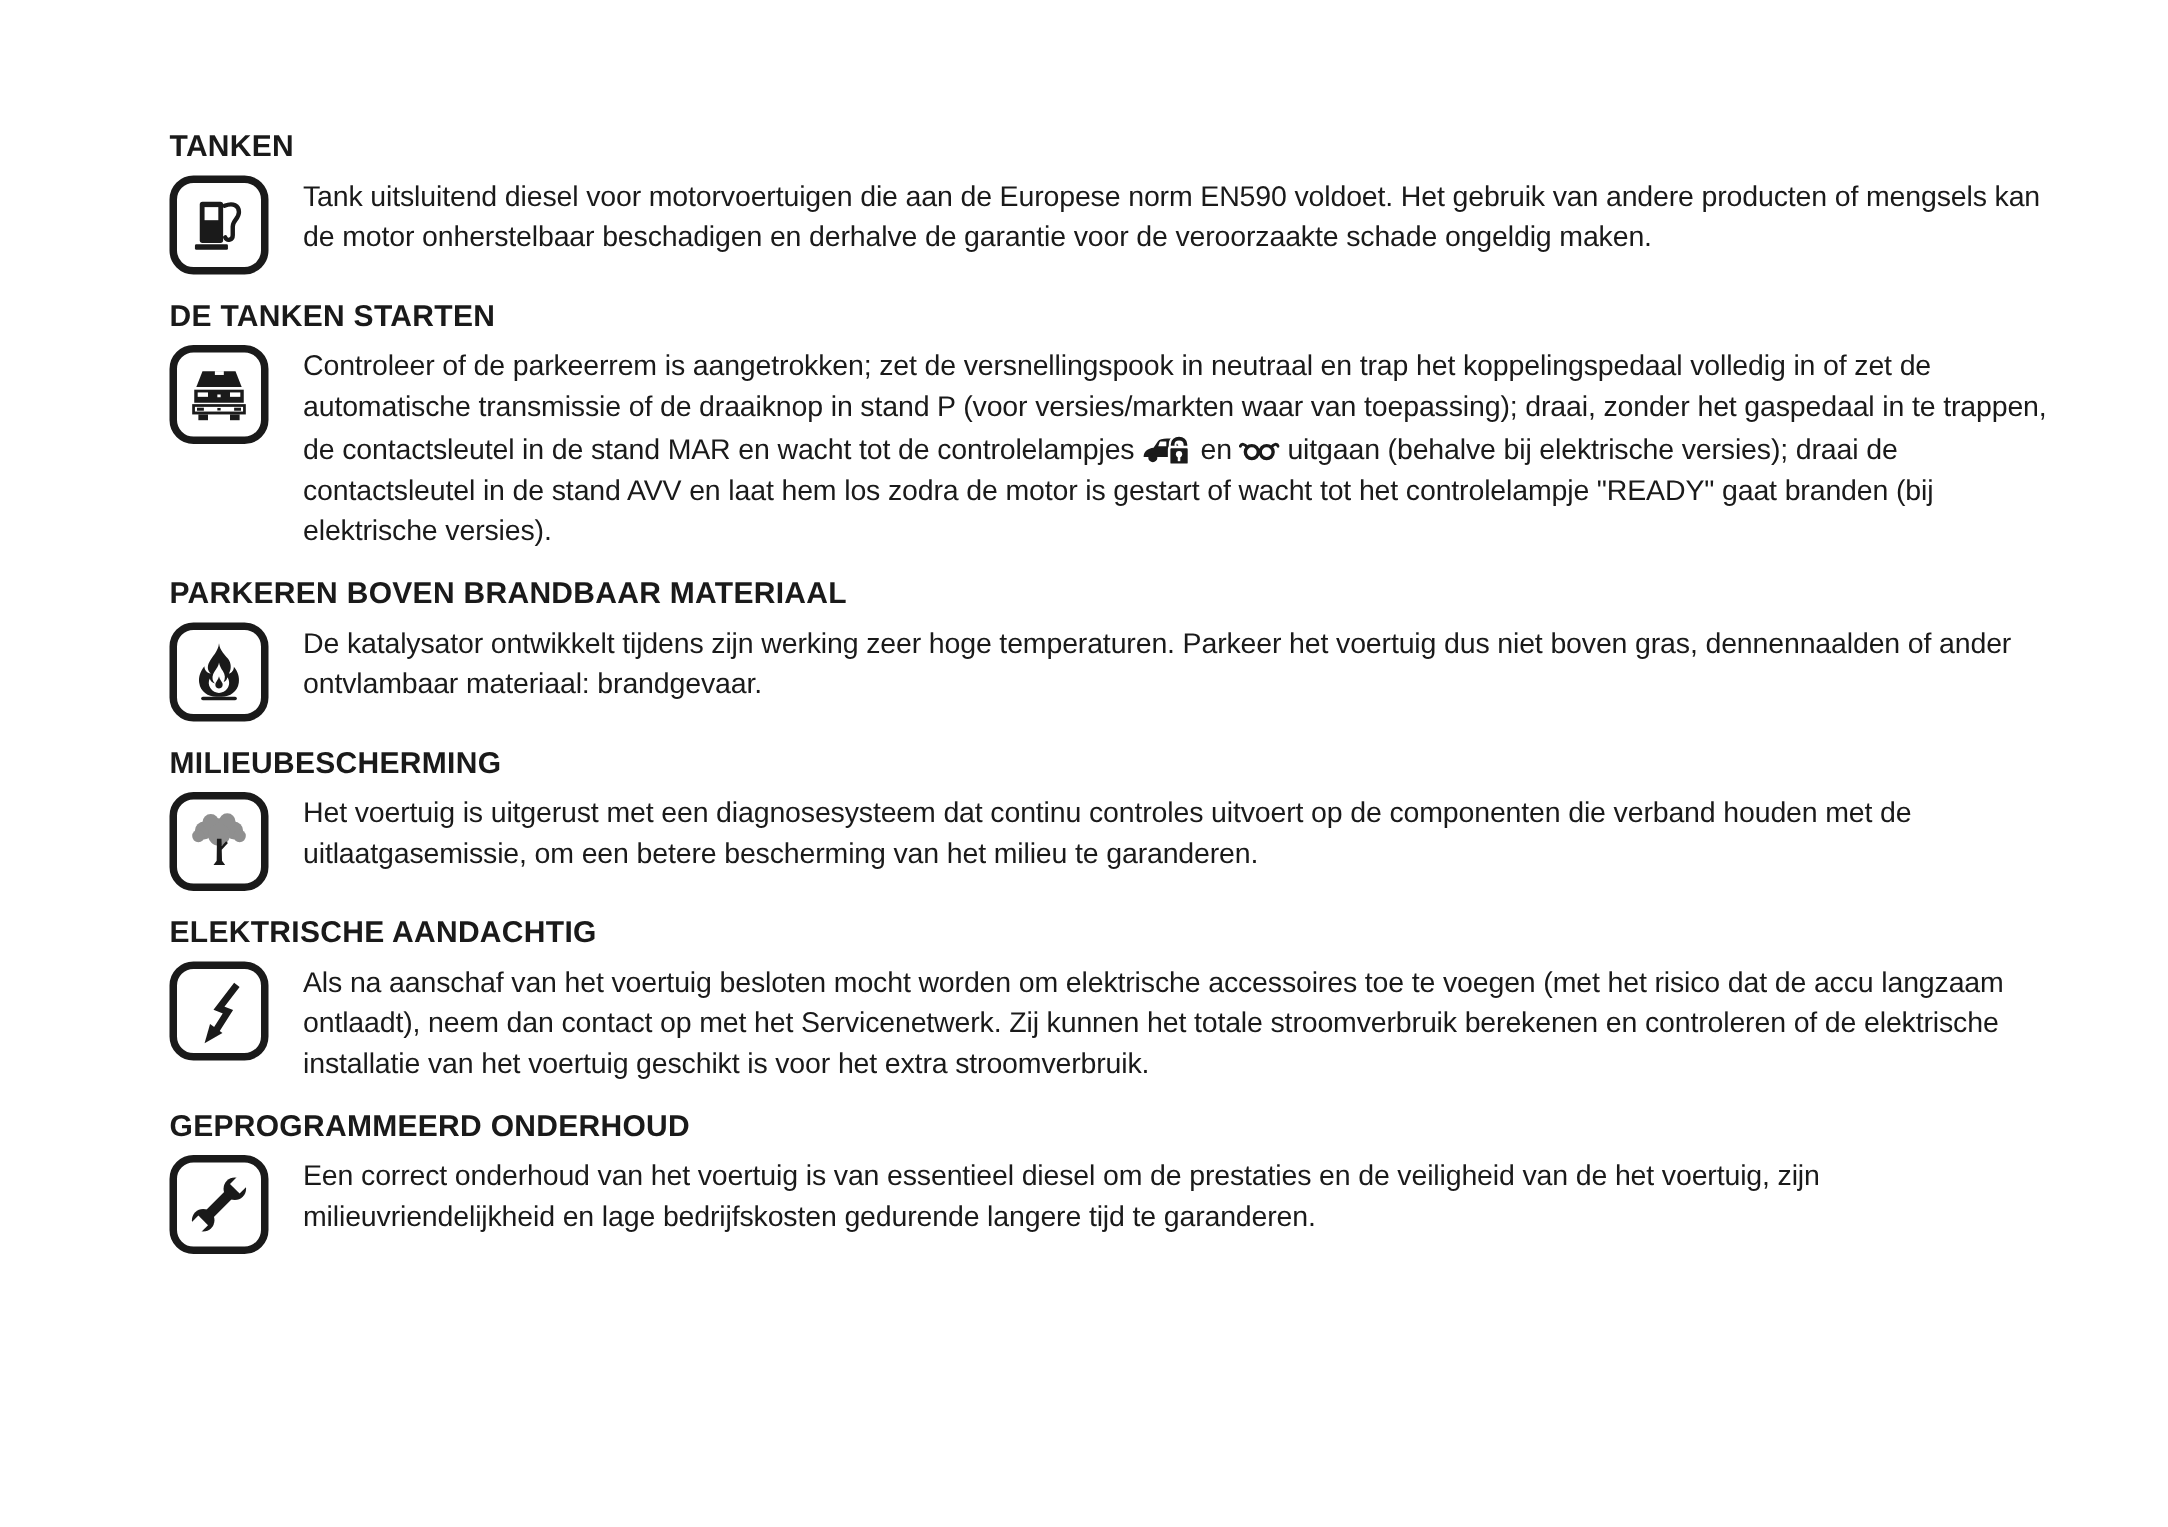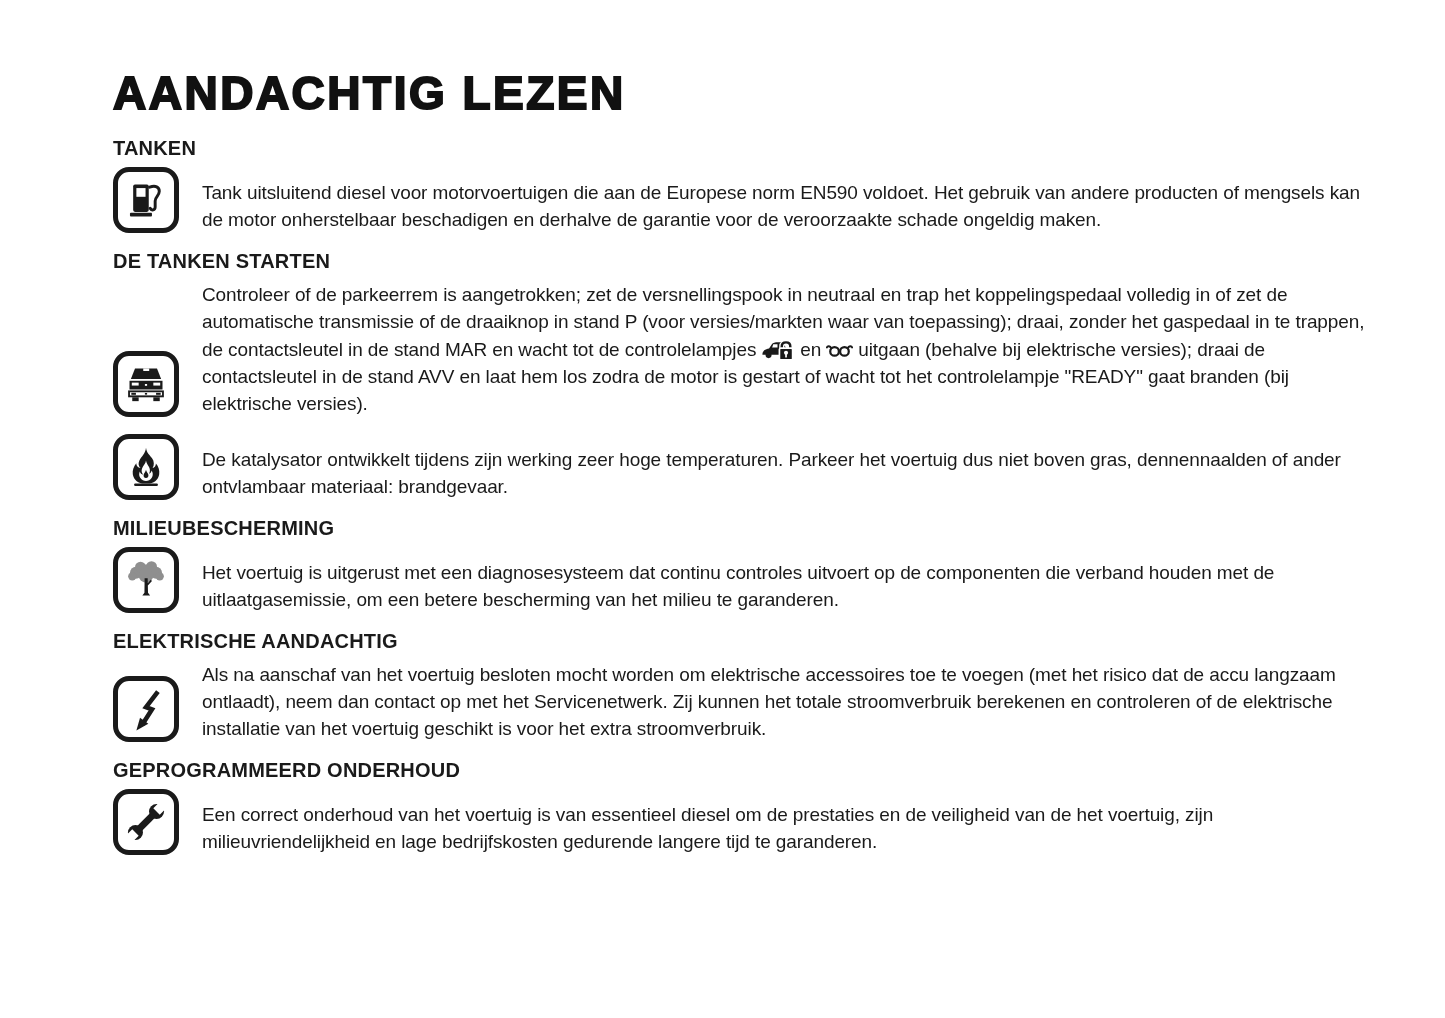--- a/index.html
+++ b/index.html
@@ -27,21 +27,21 @@
   .section { margin-top: 17px; }
   .section-heading {
     font-size: 20px;
     font-weight: bold;
     letter-spacing: 0.2px;
     margin: 16px 0 7px 0;
     line-height: 23px;
   }
   .section-row {
     display: flex;
-    align-items: flex-end;
+    align-items: flex-start;
     gap: 23px;
   }
   .icon-box {
     flex: 0 0 auto;
     width: 56px; height: 56px;
     border: 5px solid #1a1a1a;
     border-radius: 16px;
     background: #fff;
     display: flex;
     align-items: center;
@@ -60,21 +60,20 @@
     vertical-align: -6px;
     margin: 0 5px;
   }
   .inline-icon.glow { vertical-align: -2px; }
 </style>
 </head>
 <body>
 
 <div class="page">
 
-  <h1 class="page-title">AANDACHTIG LEZEN</h1>
 
   <div class="section">
     <div class="section-heading">TANKEN</div>
     <div class="section-row">
       <div class="icon-box">
         <svg width="44" height="44" viewBox="0 0 48 48">
           <rect x="10" y="7" width="17" height="30" rx="2" fill="#1a1a1a"></rect>
           <rect x="13.5" y="11" width="10" height="9.5" fill="#ffffff"></rect>
           <rect x="6.5" y="38" width="24" height="4" rx="1" fill="#1a1a1a"></rect>
           <path d="M28,10 C34.5,7.5 38.5,10 38.5,14.5 C38.5,19.5 34,20.5 34,25 L34,31.5 C34,35 30,36 28.5,33" fill="none" stroke="#1a1a1a" stroke-width="3.2" stroke-linecap="round"></path>
@@ -119,20 +118,21 @@
           <circle cx="9.5" cy="9" r="4.8" fill="none" stroke="#1a1a1a" stroke-width="2.5"></circle>
           <circle cx="20.5" cy="9" r="4.8" fill="none" stroke="#1a1a1a" stroke-width="2.5"></circle>
           <path d="M6,5.5 C4.5,2.8 1.8,2.6 1,4.6" fill="none" stroke="#1a1a1a" stroke-width="2.2" stroke-linecap="round"></path>
           <path d="M24,5.5 C25.5,2.8 28.2,2.6 29,4.6" fill="none" stroke="#1a1a1a" stroke-width="2.2" stroke-linecap="round"></path>
         </svg><span>uitgaan (behalve bij elektrische versies); draai de contactsleutel in de stand AVV en laat hem los zodra de motor is gestart of wacht tot het controlelampje "READY" gaat branden (bij elektrische versies).</span>
       </div>
     </div>
   </div>
 
   <div class="section">
+    <div class="section-heading">PARKEREN BOVEN BRANDBAAR MATERIAAL</div>
     <div class="section-row">
       <div class="icon-box">
         <svg width="44" height="44" viewBox="0 0 48 48">
           <path d="M24,3 C23.5,9 19,12.5 16.8,17 C15.2,20.2 15.8,23 18,25.2 C15.2,24.6 13.3,22.4 13.4,19.8 C10.6,23.2 9,27.4 9.6,31.8 C10.5,38.2 16,42 22,42 L26,42 C32,42 37.5,38.2 38.4,31.8 C39,27.6 37.6,23.4 34.8,20.2 C34.9,22.6 33.4,24.6 31.2,25.2 C33.2,21.8 33,17.6 30.6,14.4 C28.6,11.6 24.6,8.6 24,3 Z" fill="#1a1a1a"></path>
           <path d="M24,17 C23.6,20.4 21,22.6 19.8,25.4 C18.7,28 19.3,30.6 21,32.4 C19.2,32 17.7,30.6 17.3,28.8 C16.2,31 16.3,33.6 17.7,35.7 C19.3,38.1 21.7,39.2 24,39.2 C26.3,39.2 28.7,38.1 30.3,35.7 C31.9,33.3 31.7,30.2 30.1,27.9 C29.9,29.5 28.9,30.8 27.4,31.3 C28.8,28.7 28.5,25.6 26.8,23.2 C25.7,21.6 24.3,19.2 24,17 Z" fill="#ffffff"></path>
           <path d="M24,27 C23.7,29.2 22.1,30.4 21.5,32.2 C20.9,34.2 22,36 24,36 C26,36 27.1,34.2 26.5,32.2 C25.9,30.4 24.3,29.2 24,27 Z" fill="#1a1a1a"></path>
           <rect x="11" y="42" width="26" height="2.6" rx="1.3" fill="#1a1a1a"></rect>
         </svg>
       </div>
       <div class="section-text">De katalysator ontwikkelt tijdens zijn werking zeer hoge temperaturen. Parkeer het voertuig dus niet boven gras, dennennaalden of ander ontvlambaar materiaal: brandgevaar.</div>

